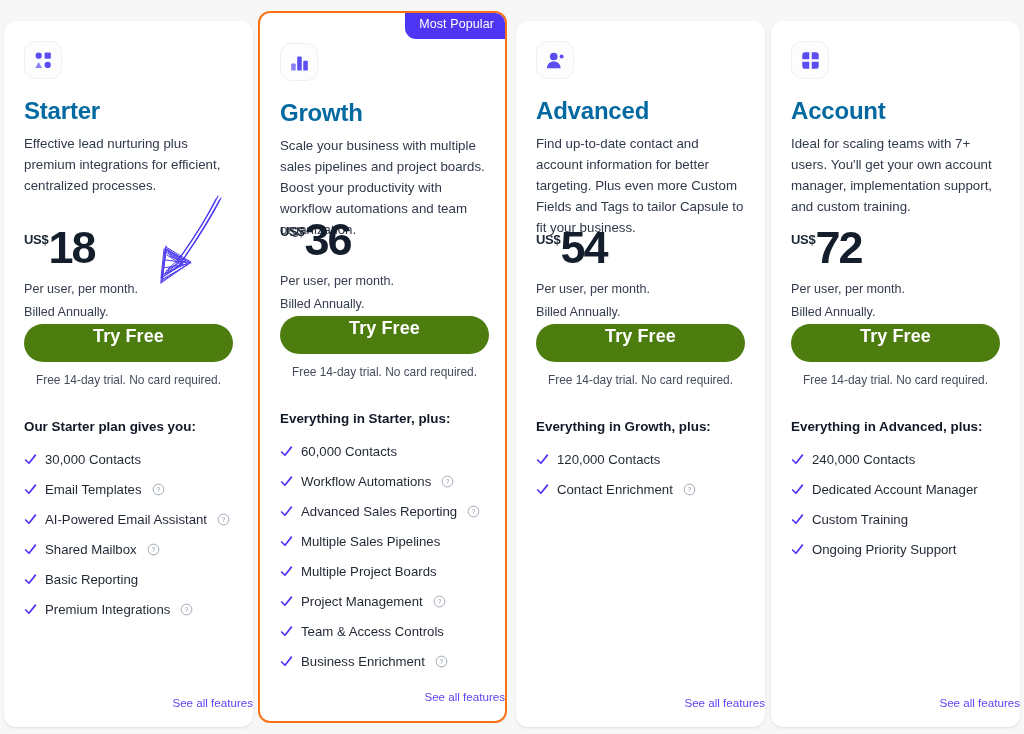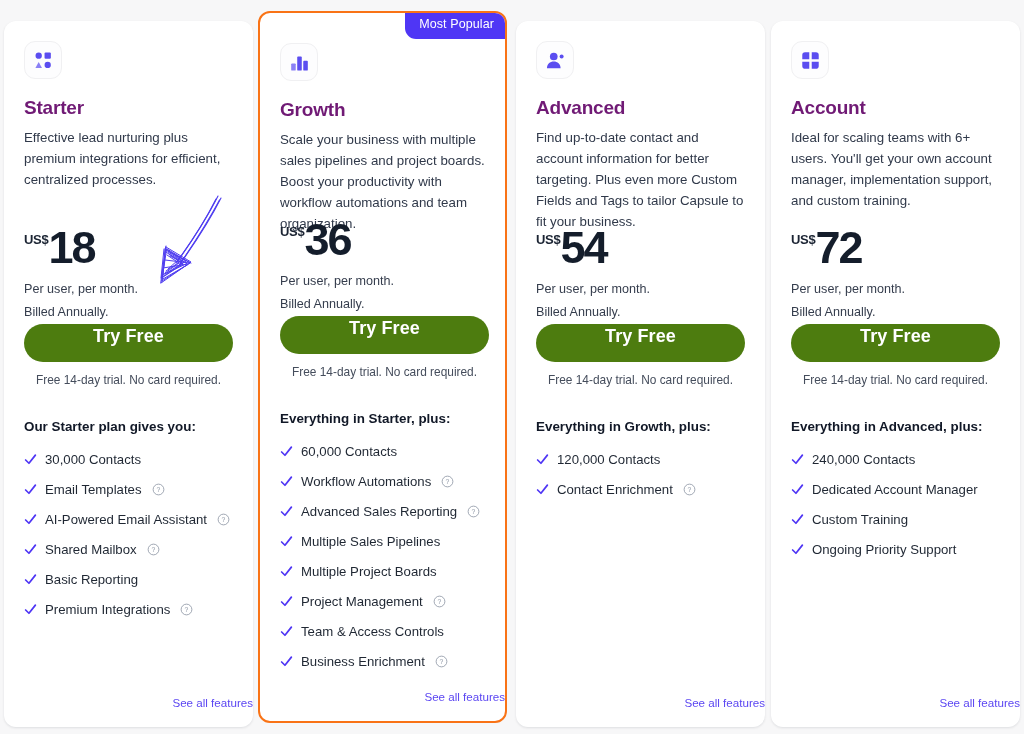--- a/index.html
+++ b/index.html
@@ -63,23 +63,23 @@
     background: #fdfdfe;
     display: flex;
     align-items: center;
     justify-content: center;
     margin-bottom: 18px;
   }
   .plan-card.growth .icon-tile { margin-top: 10px; }
 
   
   .plan-name {
-    font-size: 19px;
+    font-size: 24px;
     font-weight: 700;
-    color: #701a75;
+    color: #0369a1;
     letter-spacing: -.2px;
     margin-bottom: 8px;
   }
   .plan-desc {
     font-size: 13.3px;
     line-height: 21px;
     color: #30394a;
   }
 
   
@@ -420,21 +420,21 @@
   <div class="plan-card ultimate">
     <div class="icon-tile">
       <svg width="21" height="21" viewBox="0 0 24 24">
         <path d="M10.6 2.6 H5.8 A3.2 3.2 0 0 0 2.6 5.8 V10.6 H10.6 Z" fill="#5b4df0"></path>
         <path d="M13.4 2.6 H18.2 A3.2 3.2 0 0 1 21.4 5.8 V10.6 H13.4 Z" fill="#5b4df0"></path>
         <path d="M10.6 13.4 V21.4 H5.8 A3.2 3.2 0 0 1 2.6 18.2 V13.4 Z" fill="#5b4df0"></path>
         <path d="M13.4 13.4 H21.4 V18.2 A3.2 3.2 0 0 1 18.2 21.4 H13.4 Z" fill="#5b4df0"></path>
       </svg>
     </div>
     <div class="plan-name">Account</div>
-    <div class="plan-desc">Ideal for scaling teams with 6+ users. You'll get your own account manager, implementation support, and custom training.</div>
+    <div class="plan-desc">Ideal for scaling teams with 7+ users. You'll get your own account manager, implementation support, and custom training.</div>
 
     <div class="price-block">
       <div class="price-row">
         <span class="price-currency">US$</span>
         <span class="price-amount">72</span>
       </div>
       <div class="price-note">Per user, per month.</div>
       <div class="price-note second">Billed Annually.</div>
     </div>
 

